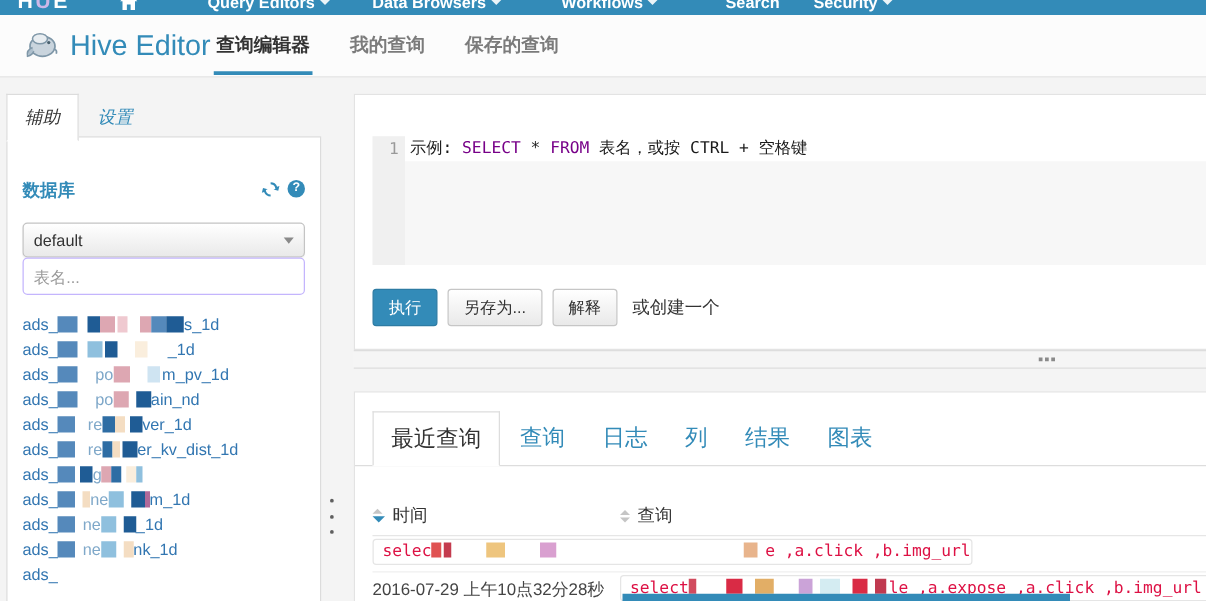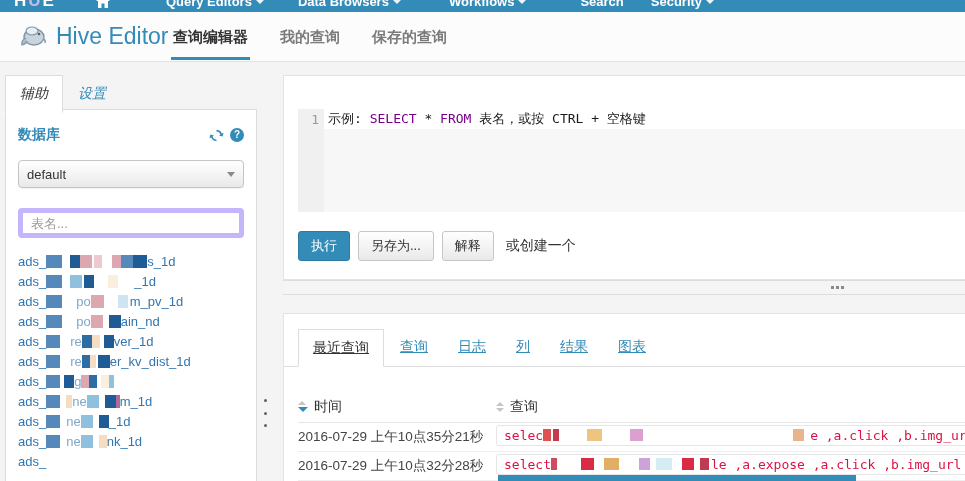--- a/index.html
+++ b/index.html
@@ -29,28 +29,28 @@
   .apptab { position:relative; height:50px; line-height:50px; padding:0 2px; margin-right:28px; font-size:15px; color:#7b7b7b; cursor:pointer; }
   .apptab.active { color:#333; }
   .apptab.active::after { content:""; position:absolute; left:0; right:0; bottom:2px; height:3px; background:#338bb8; }
 
   
   #sidebar-tabs { position:absolute; left:5px; top:75px; z-index:3; display:flex; }
   .sidetab { padding:9px 14px; font-size:14px; cursor:pointer;font-style:italic; }
   .sidetab.active { background:#fff; border:1px solid #dcdcdc; border-bottom:1px solid #fff; color:#333; }
   .sidetab.plain { color:#338bb8; border:1px solid transparent; }
   #sidebar { position:absolute; left:5px; top:109px; width:252px; height:380px; background:#fff; border:1px solid #dcdcdc; padding:12px; z-index:2; }
-  .db-row { margin-top:4px; display:flex; align-items:center; }
+  .db-row { margin-top:22px; display:flex; }
   .db-label { color:#338bb8; font-weight:bold; font-size:14px; flex:1; }
   .icon-btn { margin-left:6px; cursor:pointer; display:inline-flex; }
   .help-badge { width:14px; height:14px; border-radius:50%; background:#338bb8; color:#fff; font-weight:bold; font-size:10px; line-height:14px; text-align:center; }
   .select-box { margin-top:16px; height:28px; border:1px solid #c4c4c4; border-radius:4px; background:linear-gradient(#ffffff,#e9e9e9); display:flex; align-items:center; padding:0 8px; cursor:pointer; box-shadow:0 1px 1px rgba(0,0,0,.05); }
   .select-box .val { flex:1; font-size:13px; color:#333; }
   .select-box .dcaret { width:0; height:0; border-left:4px solid transparent; border-right:4px solid transparent; border-top:5px solid #8a8a8a; }
-  .filter-input { margin-top:20px; width:100%; height:30px; border:5px solid #c4b5fd; border-radius:4px; padding:0 8px; font-size:13px; color:#555; font-family:inherit; }
+  .filter-input { width:100%; height:30px; border:1px solid #c4b5fd; border-radius:4px; padding:0 8px; font-size:13px; color:#555; font-family:inherit; }
   .filter-input::placeholder { color:#9a9a9a; }
   #table-list { margin-top:14px; }
   .table-row { height:20px; line-height:20px; white-space:nowrap; overflow:hidden; cursor:pointer; font-size:13px; color:#3276b1; }
   .table-row .mid { color:#7fa8c9; }
   .mosaic { display:inline-block; height:13px; vertical-align:-2px; }
   .mgap { display:inline-block; height:1px; }
 
   
   #drag-handle { position:absolute; left:261px; top:399px; width:8px; height:28px; display:flex; flex-direction:column; justify-content:space-between; align-items:center; cursor:col-resize; z-index:5; }
   #drag-handle i { width:3px; height:3px; border-radius:50%; background:#5f5f5f; }
@@ -69,21 +69,21 @@
   .or-text { font-size:14px; color:#333; margin:0 10px 0 4px; }
 
   
   #resize-bar { position:absolute; left:283px; top:280px; width:700px; height:15px; background:#f5f5f5; border-top:1px solid #dddddd; border-bottom:1px solid #dddddd; cursor:row-resize; }
   #resize-bar .dots { position:absolute; left:548px; top:5px; display:flex; }
   #resize-bar .dots i { width:3px; height:3px; background:#8a8a8a; margin-right:2px; }
 
   
   #results-panel { position:absolute; left:283px; top:313px; width:700px; height:200px; background:#fff; border:1px solid #e3e3e3; }
   #results-tabs { display:flex; padding:15px 0 0 14px; border-bottom:1px solid #dddddd; }
-  .rtab { padding:9px 14px; font-size:14px; color:#338bb8; cursor:pointer; margin-right:2px;text-decoration:underline; }
+  .rtab { padding:9px 14px; font-size:18px; color:#338bb8; cursor:pointer; margin-right:2px; }
   .rtab.active { color:#333; background:#fff; border:1px solid #dddddd; border-bottom:1px solid #fff; margin-bottom:-1px; }
   #results-table { margin:24px 0 0 14px; }
   .thead { display:flex; height:32px; align-items:center; border-bottom:1px solid #e6e6e6; font-size:14px; color:#333; }
   .th { display:flex; align-items:center; cursor:pointer; }
   .th.col-time { width:198px; }
   .sorter { display:flex; flex-direction:column; margin-right:6px; }
   .sorter .up { width:0; height:0; border-left:4px solid transparent; border-right:4px solid transparent; border-bottom:4px solid #c5c5c5; margin-bottom:2px; }
   .sorter .down { width:0; height:0; border-left:4px solid transparent; border-right:4px solid transparent; border-top:4px solid #c5c5c5; }
   .sorter.active .down { border-top-color:#338bb8; border-top-width:5px; border-left-width:5px; border-right-width:5px; }
   .trow { display:flex; align-items:center; height:29px; border-bottom:1px solid #efefef; }
@@ -218,21 +218,20 @@
       <div class="th">
         <span class="sorter">
             <span class="up"></span>
             <span class="down"></span>
           </span>
         <span>查询</span>
       </div>
     </div>
     <div id="rows-container">
         <div class="trow">
-          <div class="td-time">2016-07-29 上午10点35分21秒</div>
           <div class="td-query"><span class="qbox"><span>selec</span><span class="mosaic" style="background: rgb(224, 82, 82); width: 8px;"></span><span class="mgap" style="width: 2px;"></span><span class="mosaic" style="background: rgb(196, 59, 78); width: 6px;"></span><span class="mgap" style="width: 28px;"></span><span class="mosaic" style="background: rgb(238, 197, 126); width: 15px;"></span><span class="mgap" style="width: 28px;"></span><span class="mosaic" style="background: rgb(217, 160, 208); width: 13px;"></span><span class="mgap" style="width: 150px;"></span><span class="mosaic" style="background: rgb(232, 180, 140); width: 11px;"></span><span class="mgap" style="width: 6px;"></span><span>e ,a.click ,b.img_url from (</span></span></div>
         </div>
         <div class="trow">
           <div class="td-time">2016-07-29 上午10点32分28秒</div>
           <div class="td-query"><span class="qbox"><span>select</span><span class="mosaic" style="background: rgb(209, 75, 94); width: 6px;"></span><span class="mgap" style="width: 24px;"></span><span class="mosaic" style="background: rgb(217, 43, 69); width: 13px;"></span><span class="mgap" style="width: 10px;"></span><span class="mosaic" style="background: rgb(226, 174, 102); width: 15px;"></span><span class="mgap" style="width: 20px;"></span><span class="mosaic" style="background: rgb(203, 163, 216); width: 11px;"></span><span class="mgap" style="width: 6px;"></span><span class="mosaic" style="background: rgb(212, 236, 242); width: 16px;"></span><span class="mgap" style="width: 10px;"></span><span class="mosaic" style="background: rgb(217, 43, 69); width: 12px;"></span><span class="mgap" style="width: 6px;"></span><span class="mosaic" style="background: rgb(192, 58, 80); width: 9px;"></span><span class="mgap" style="width: 2px;"></span><span>le ,a.expose ,a.click ,b.img_url from (</span></span></div>
         </div>
       </div>
   </div>
   <div id="popover-strip"></div>
 </section>

